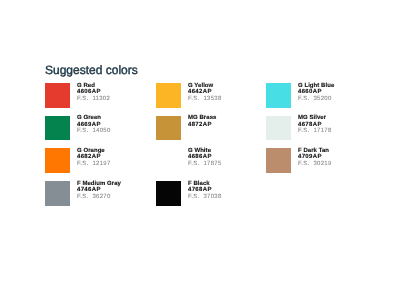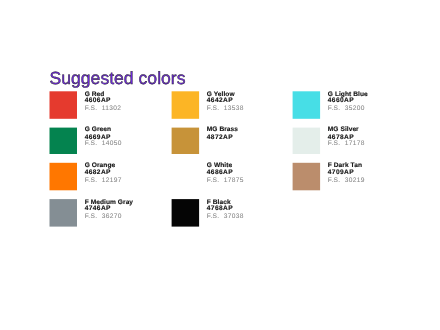--- a/index.html
+++ b/index.html
@@ -21,24 +21,24 @@
     position: absolute;
     left: 0; top: 0;
     width: 400px; height: 300px;
     background: #ffffff;
     transform: translateZ(0);
   }
   .panel-title {
     position: absolute;
     left: 45px;
     top: 63px;
-    font-size: 16px;
+    font-size: 12px;
     font-weight: 400;
     letter-spacing: 0px;
-    color: #6d28d9;
+    color: #0c4a6e;
     white-space: nowrap;
     -webkit-text-stroke: 0.38px #262626;
     transform: translateZ(0);
   }
   .swatch-grid {
     position: absolute;
     left: 45px;
     top: 83px;
     width: 330px;
     height: 123px;

